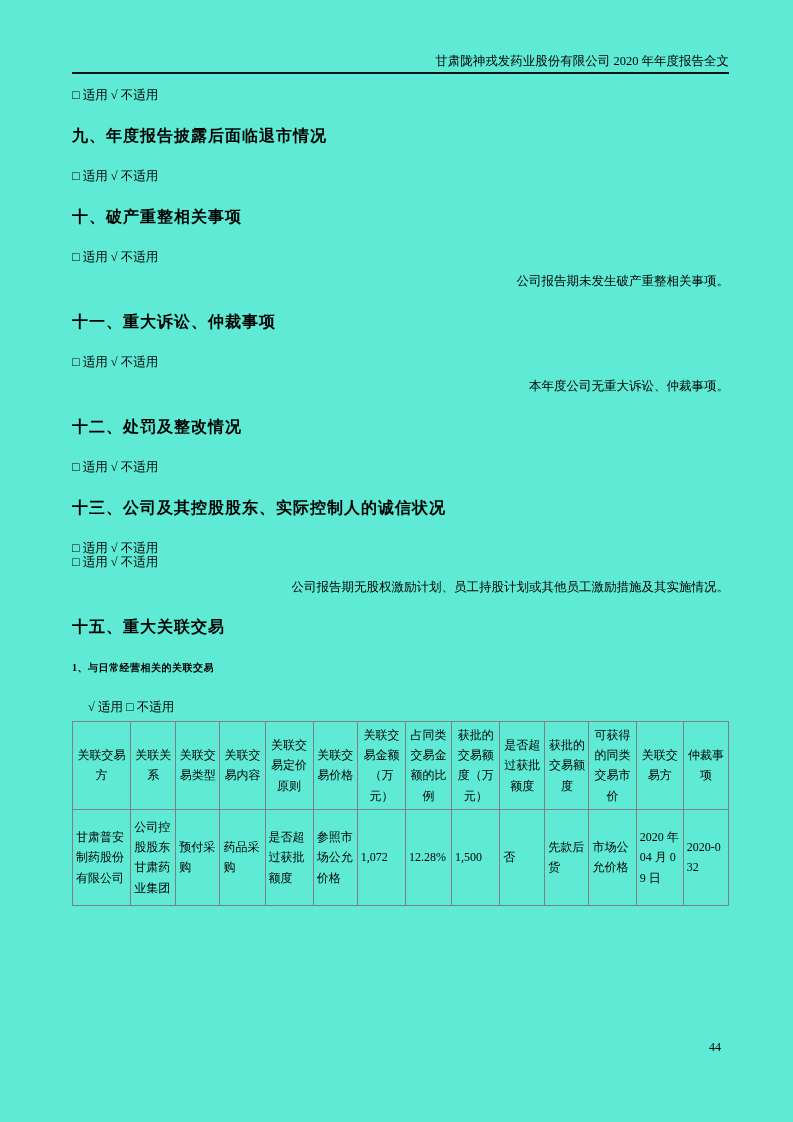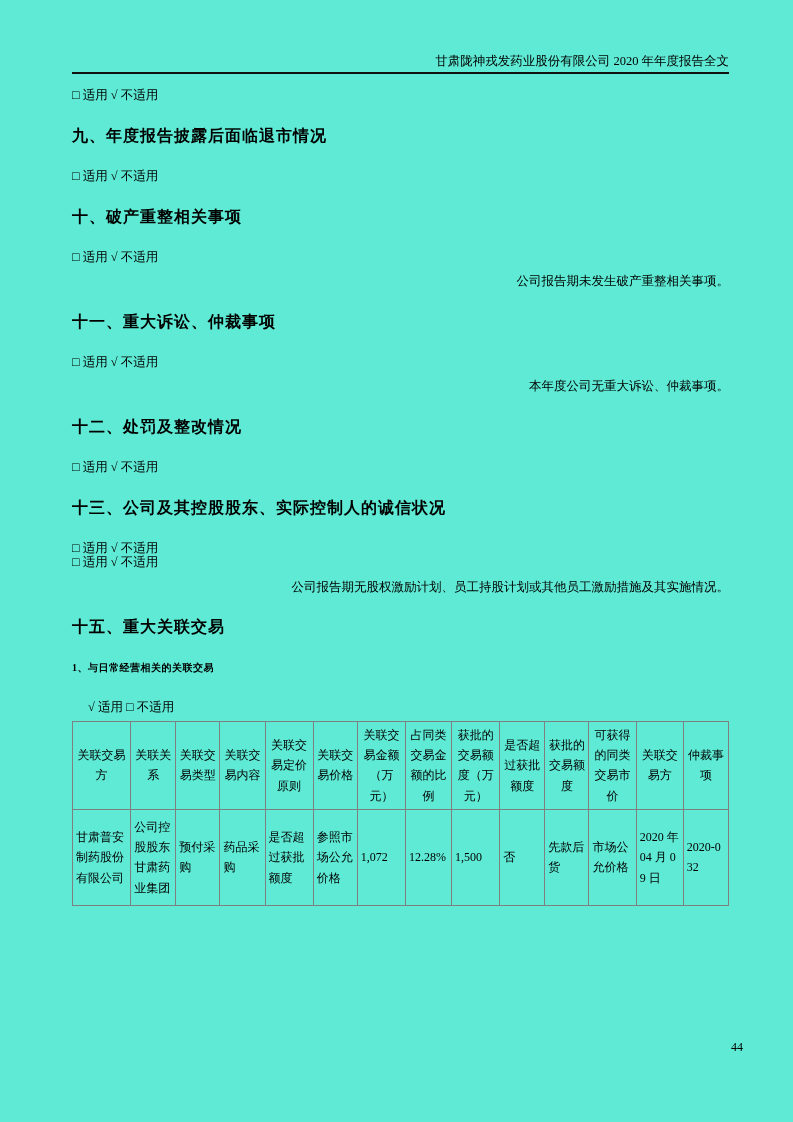--- a/index.html
+++ b/index.html
@@ -89,21 +89,21 @@
   table.rel-table tr.datarow td {
     text-align: left;
     height: 96px;
   }
   table.rel-table tr.datarow td.num {
     text-align: left;
   }
   .page-footer {
     position: absolute;
     top: 1040px;
-    right: 50px;
+    right: 72px;
     font-size: 12px;
   }
 </style>
 </head>
 <body>
 
 <div class="page">
   <div class="content">
 
     <div class="doc-header">

